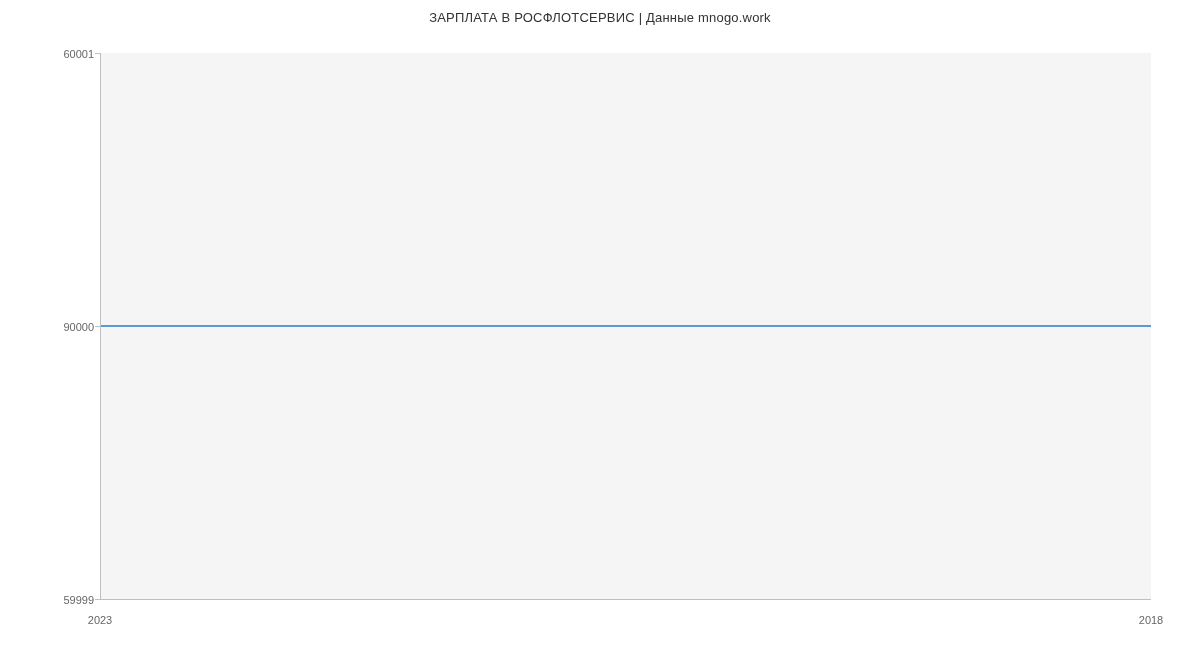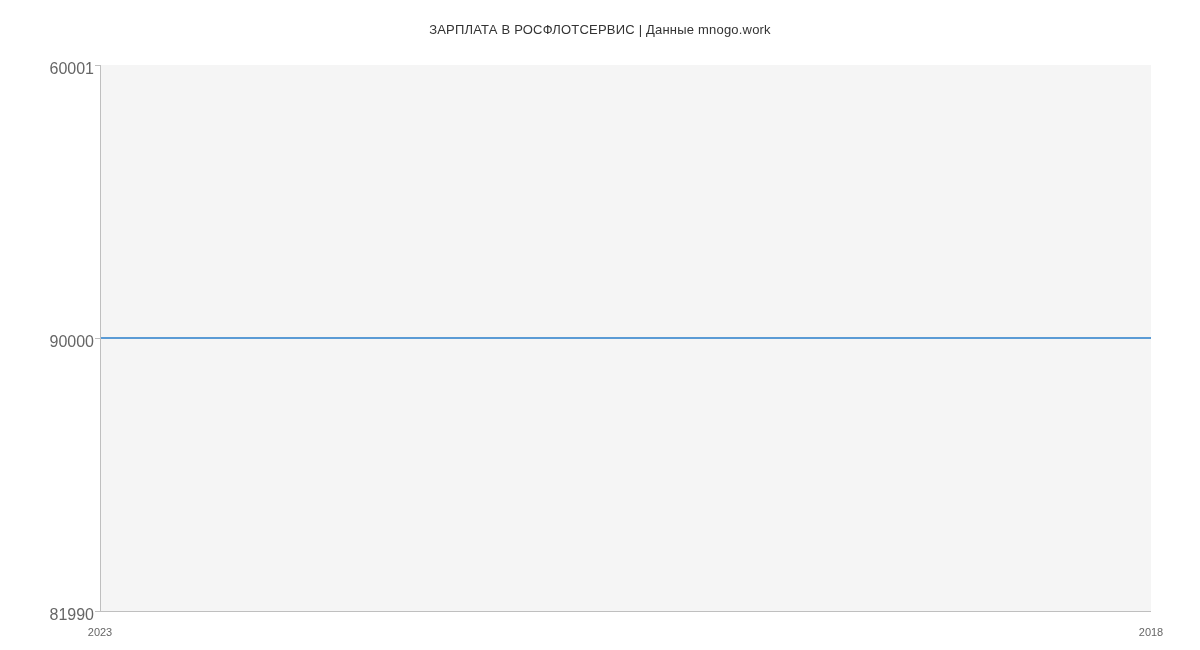--- a/index.html
+++ b/index.html
@@ -5,21 +5,21 @@
     * { margin: 0; padding: 0; box-sizing: border-box; }
     body {
       font-family: Verdana, Geneva, sans-serif;
       background: #ffffff;
       width: 1200px;
       height: 650px;
       position: relative;
     }
     .chart-container {
       position: absolute;
-      top: 16px;
+      top: 4px;
       left: 0;
       width: 1200px;
       height: 530px;
     }
     .chart-title {
       position: absolute;
       top: 6px;
       left: 0;
       width: 100%;
       text-align: center;
@@ -47,21 +47,21 @@
     .data-line {
       position: absolute;
       left: 0;
       width: 100%;
       height: 1.5px;
       background: #5b9bd5;
     }
     .y-tick-label {
       position: absolute;
       right: 1106px;
-      font-size: 16px;
+      font-size: 11px;
       color: #666666;
       text-align: right;
       width: 50px;
     }
     .y-tick-mark {
       position: absolute;
       left: 95px;
       width: 5px;
       height: 1px;
       background: #bfbfbf;
@@ -78,21 +78,21 @@
 <body>
 
 <div class="chart-container">
 
   <div class="chart-title">ЗАРПЛАТА В РОСФЛОТСЕРВИС | Данные mnogo.work</div>
 
   <div class="y-tick-mark" style="top:595px"></div>
   <div class="y-tick-mark" style="top:322px"></div>
   <div class="y-tick-mark" style="top:49px"></div>
 
-  <div class="y-tick-label" style="top:590px">81990</div>
+  <div class="y-tick-label" style="top:590px">59999</div>
   <div class="y-tick-label" style="top:317px">90000</div>
   <div class="y-tick-label" style="top:44px">60001</div>
 
   <div class="x-tick-label" style="left:100px">2023</div>
   <div class="x-tick-label" style="left:1151px">2018</div>
 
   <div class="plot-area">
 
     <div class="gridline-h" style="top:273px"></div>
 

